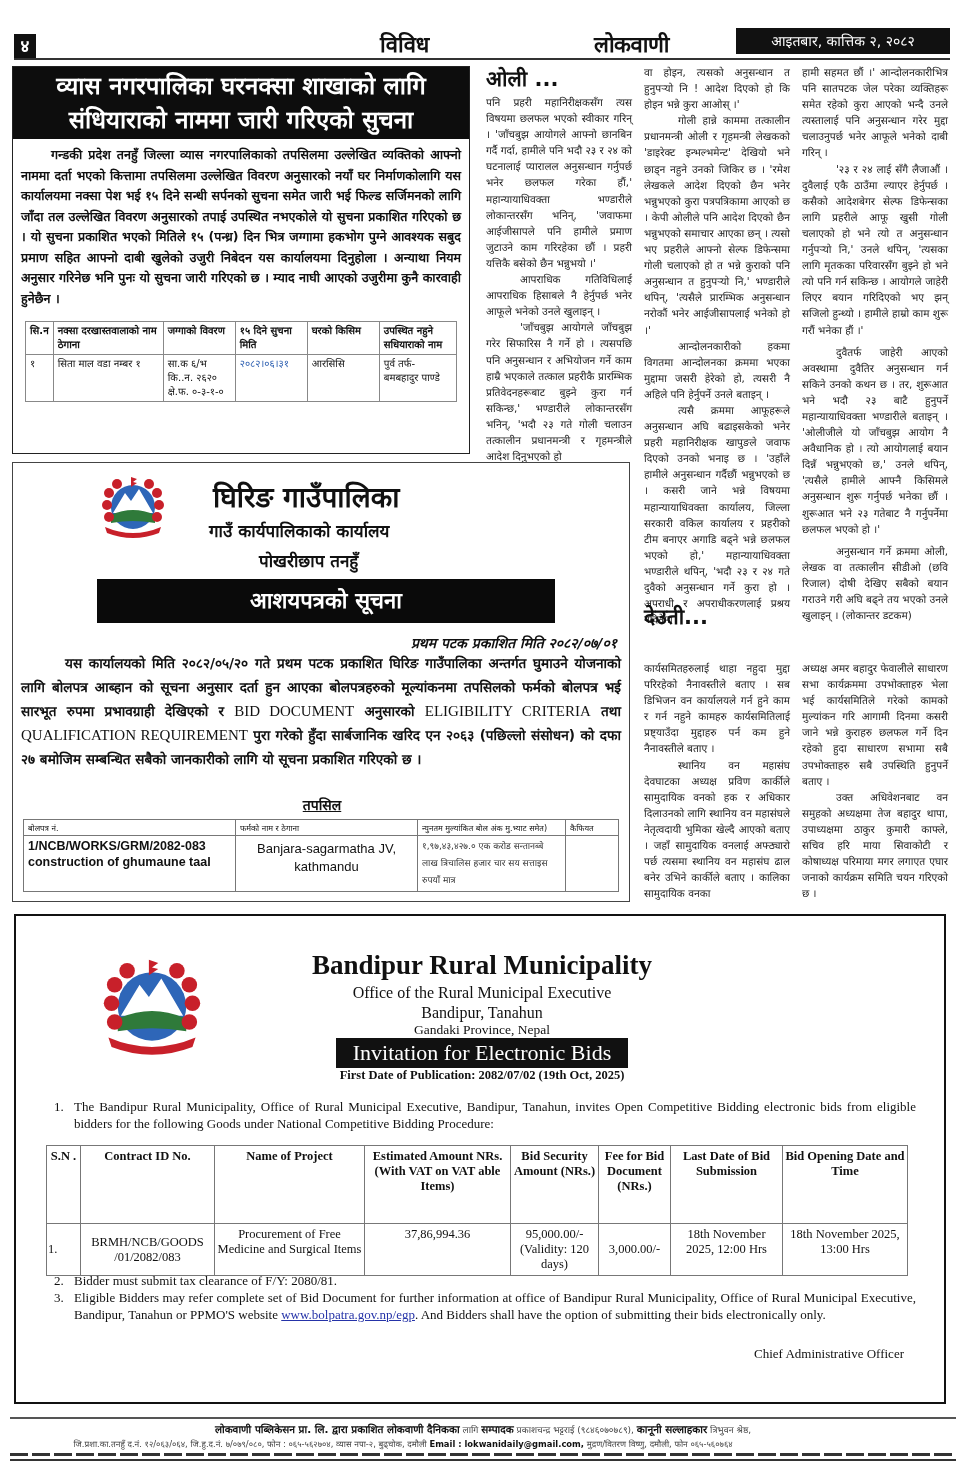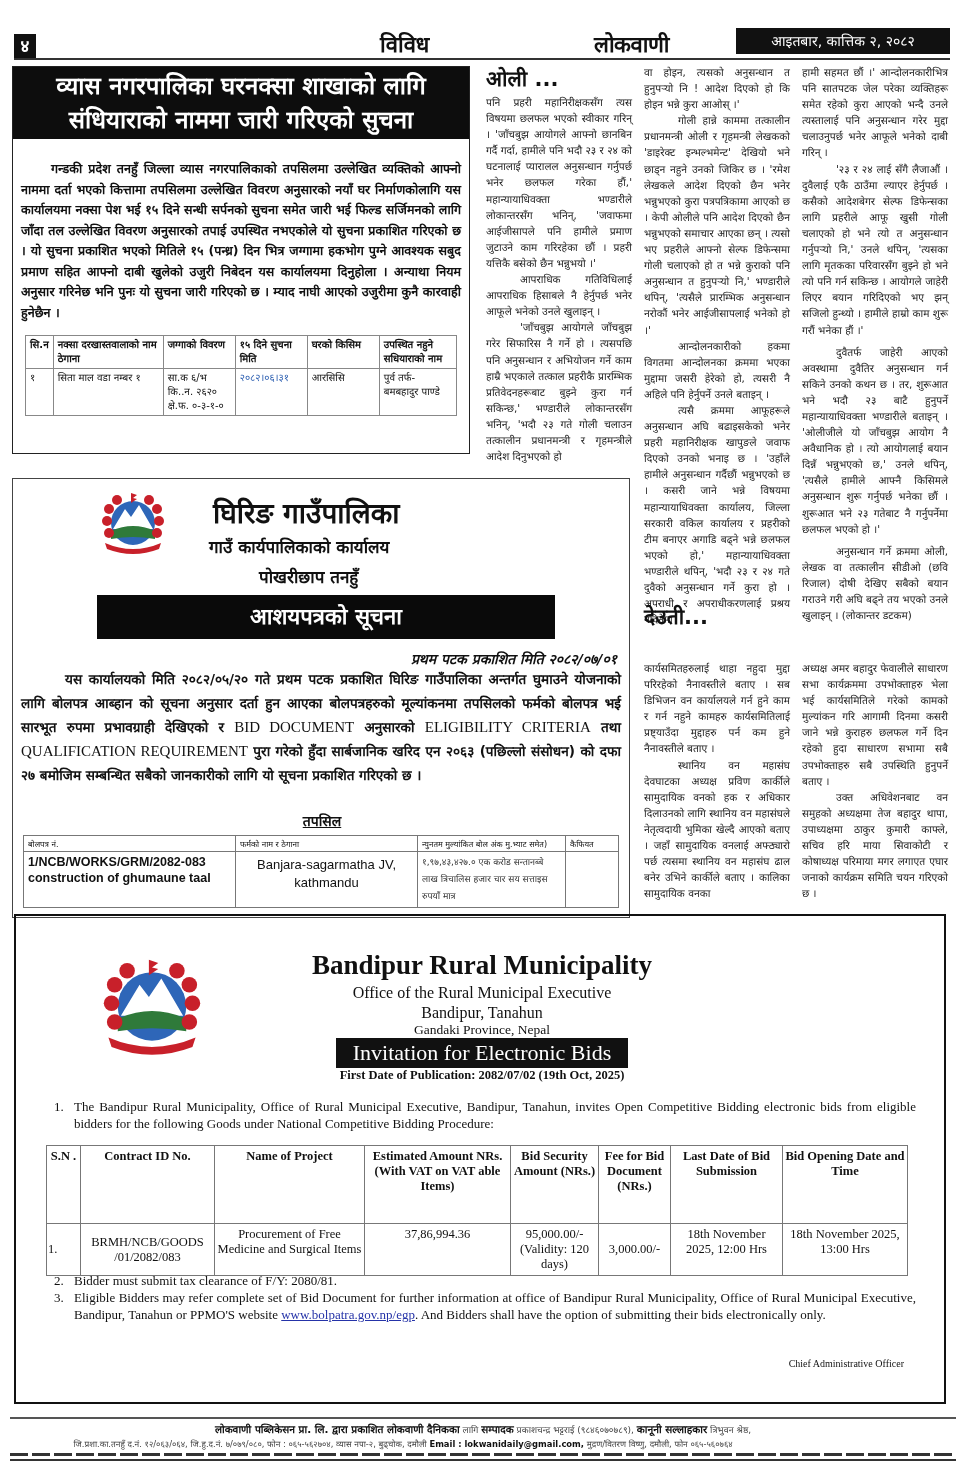--- a/index.html
+++ b/index.html
@@ -12,34 +12,34 @@
   .mast { left: 14px; top: 26px; width: 936px; height: 36px; }
   .page-no { position: absolute; left: 0; top: 8px; width: 22px; height: 24px; background: #111; color: #fff; font-size: 17px; font-weight: bold; text-align: center; line-height: 24px; }
   .section { position: absolute; left: 366px; top: 2px; font-size: 22px; font-weight: bold; color: #111; }
   .paper { position: absolute; left: 580px; top: 2px; font-size: 22px; font-weight: bold; letter-spacing: -0.5px; color: #111; }
   .date-box { position: absolute; left: 722px; top: 2px; width: 214px; height: 26px; background: #111; color: #fff; font-size: 14px; text-align: center; line-height: 26px; }
   .mast-rule { position: absolute; left: 0; top: 32px; width: 936px; height: 2px; background: #333; }
 
   
   .box1 { left: 12px; top: 66px; width: 458px; height: 388px; border: 1.5px solid #222; }
   .box1-head { background: #0d0d0d; color: #fff; text-align: center; font-weight: bold; font-size: 24px; line-height: 34px; padding: 2px 4px 2px; }
-  .box1-body { padding: 20px 8px 0 8px; font-size: 12.6px; font-weight: bold; line-height: 20.5px; text-align: justify; text-indent: 30px; }
+  .box1-body { padding: 6px 8px 0 8px; font-size: 12.6px; font-weight: bold; line-height: 20.5px; text-align: justify; text-indent: 30px; }
   .tbl1 { margin: 12px 8px 0 12px; border-collapse: collapse; width: 432px; font-size: 10px; padding-left: 10px; }
   .tbl1 td, .tbl1 th { border: 1px solid #888; padding: 2px 4px; vertical-align: top; text-align: left; line-height: 14px; font-weight: normal; }
   .tbl1 th { font-weight: bold; }
   .link-blue { color: #2a5db0; }
 
   
   .col { font-size: 10.4px; line-height: 16.1px; text-align: justify; color: #222; }
   .col p { text-indent: 0; }
   .col p.ind { text-indent: 34px; }
   .col-head { font-size: 21px; font-weight: bold; color: #111; }
 
   
-  .box2 { left: 12px; top: 462px; width: 618px; height: 440px; border: 1.5px solid #444; margin-top: 16px; }
+  .box2 { left: 12px; top: 462px; width: 618px; height: 440px; border: 1.5px solid #444; }
   .emblem { position: absolute; }
   .gh-title { position: absolute; left: 200px; top: 14px; font-size: 28px; font-weight: bold; }
   .gh-sub1 { position: absolute; left: 196px; top: 56px; font-size: 17px; font-weight: bold; }
   .gh-sub2 { position: absolute; left: 246px; top: 86px; font-size: 17px; font-weight: bold; }
   .gh-banner { position: absolute; left: 84px; top: 116px; width: 458px; height: 44px; background: #0a0a0a; color: #fff; font-size: 22px; font-weight: bold; text-align: center; line-height: 44px; }
   .gh-pubdate { position: absolute; right: 12px; top: 170px; font-size: 14px; font-weight: bold; font-style: italic; }
   .gh-body { position: absolute; left: 8px; top: 188px; width: 600px; font-size: 13.6px; font-weight: bold; line-height: 24px; text-align: justify; text-indent: 44px; }
   .gh-body .en { font-family: "Liberation Serif", serif; font-weight: normal; font-size: 15px; }
   .gh-tapasil { position: absolute; left: 0; top: 332px; width: 618px; text-align: center; font-size: 14px; font-weight: bold; text-decoration: underline; }
   .tbl2 { position: absolute; left: 10px; top: 356px; width: 596px; border-collapse: collapse; font-size: 8px; }
@@ -55,21 +55,21 @@
   .bd-banner { position: absolute; left: 320px; top: 122px; width: 292px; height: 30px; background: #111; color: #fff; font-size: 22px; text-align: center; line-height: 30px; }
   .bd-first { position: absolute; left: 0; width: 932px; top: 152px; text-align: center; font-size: 12.5px; font-weight: bold; }
   .bd-para { position: absolute; left: 38px; width: 862px; font-size: 13px; line-height: 17px; text-align: justify; }
   .bd-para .num { position: absolute; left: 0; }
   .bd-para .txt { display: block; padding-left: 20px; }
   .bd-link { color: #2533a8; text-decoration: underline; }
   .tbl3 { position: absolute; left: 30px; top: 229px; width: 862px; border-collapse: collapse; font-size: 12.5px; }
   .tbl3 th, .tbl3 td { border: 1px solid #777; vertical-align: top; text-align: center; padding: 3px 1px; line-height: 15px; }
   .tbl3 th { font-weight: bold; height: 78px; }
   .tbl3 td { height: 52px; }
-  .bd-sign { position: absolute; right: 40px; top: 442px; font-size: 10px; }
+  .bd-sign { position: absolute; right: 40px; top: 430px; font-size: 13px; }
 
   
   .foot-rule1 { left: 10px; top: 1417px; width: 946px; height: 2px; background: #555; }
   .foot-line1 { left: 0; top: 1422px; width: 966px; text-align: center; font-size: 10.4px; font-weight: bold; }
   .foot-line1 .light { font-weight: normal; color: #444; font-size: 9px; text-align: center; }
   .foot-line2 { left: 0; top: 1438px; width: 806px; text-align: center; font-size: 8.4px; color: #444; }
   .foot-line2 b { color: #111; }
   .foot-dash { left: 10px; top: 1453px; width: 946px; height: 3px; background: repeating-linear-gradient(90deg, #333 0 18px, transparent 18px 22px); }
   .foot-rule2 { left: 10px; top: 1459px; width: 946px; height: 2px; background: #333; }
 </style>

